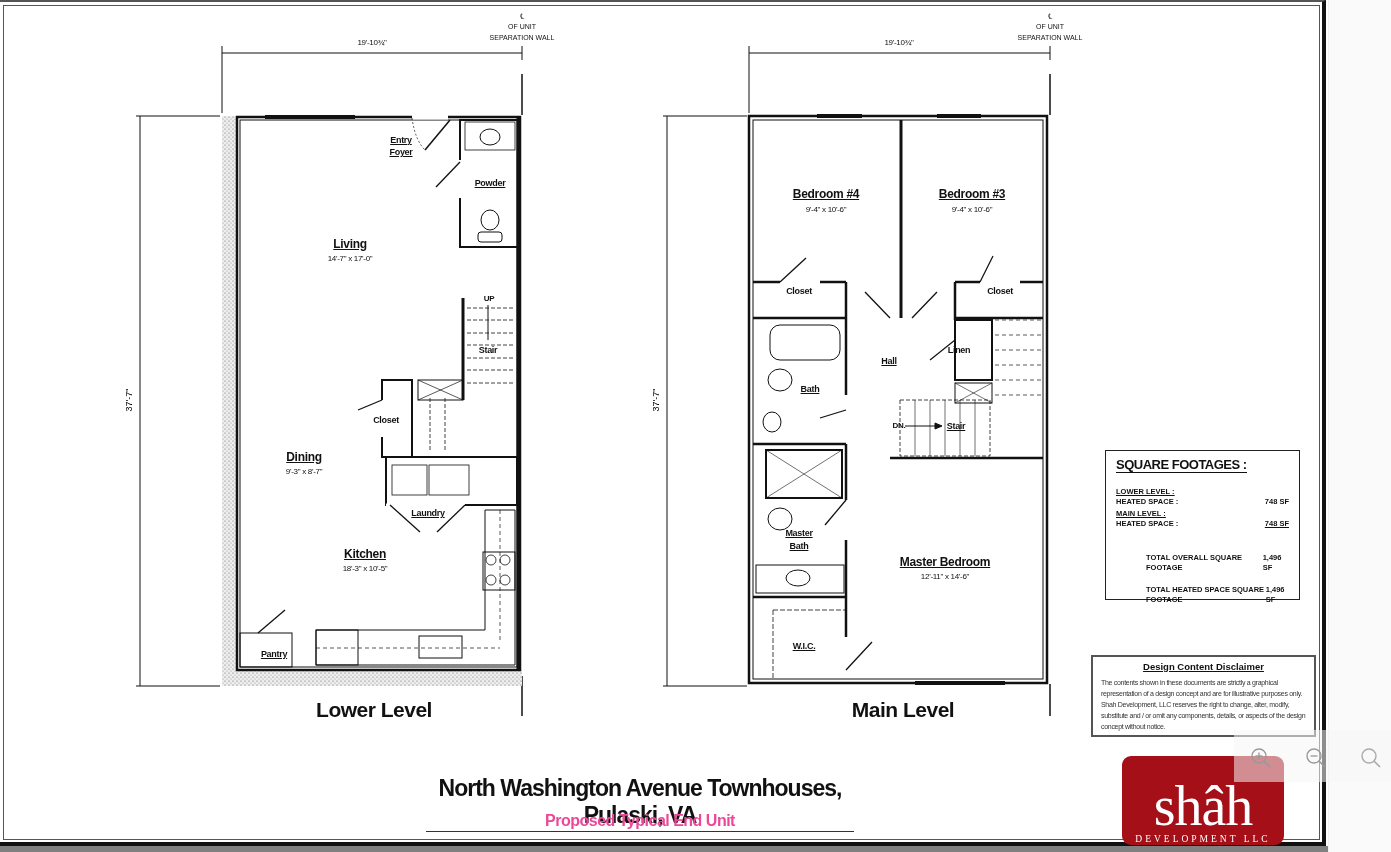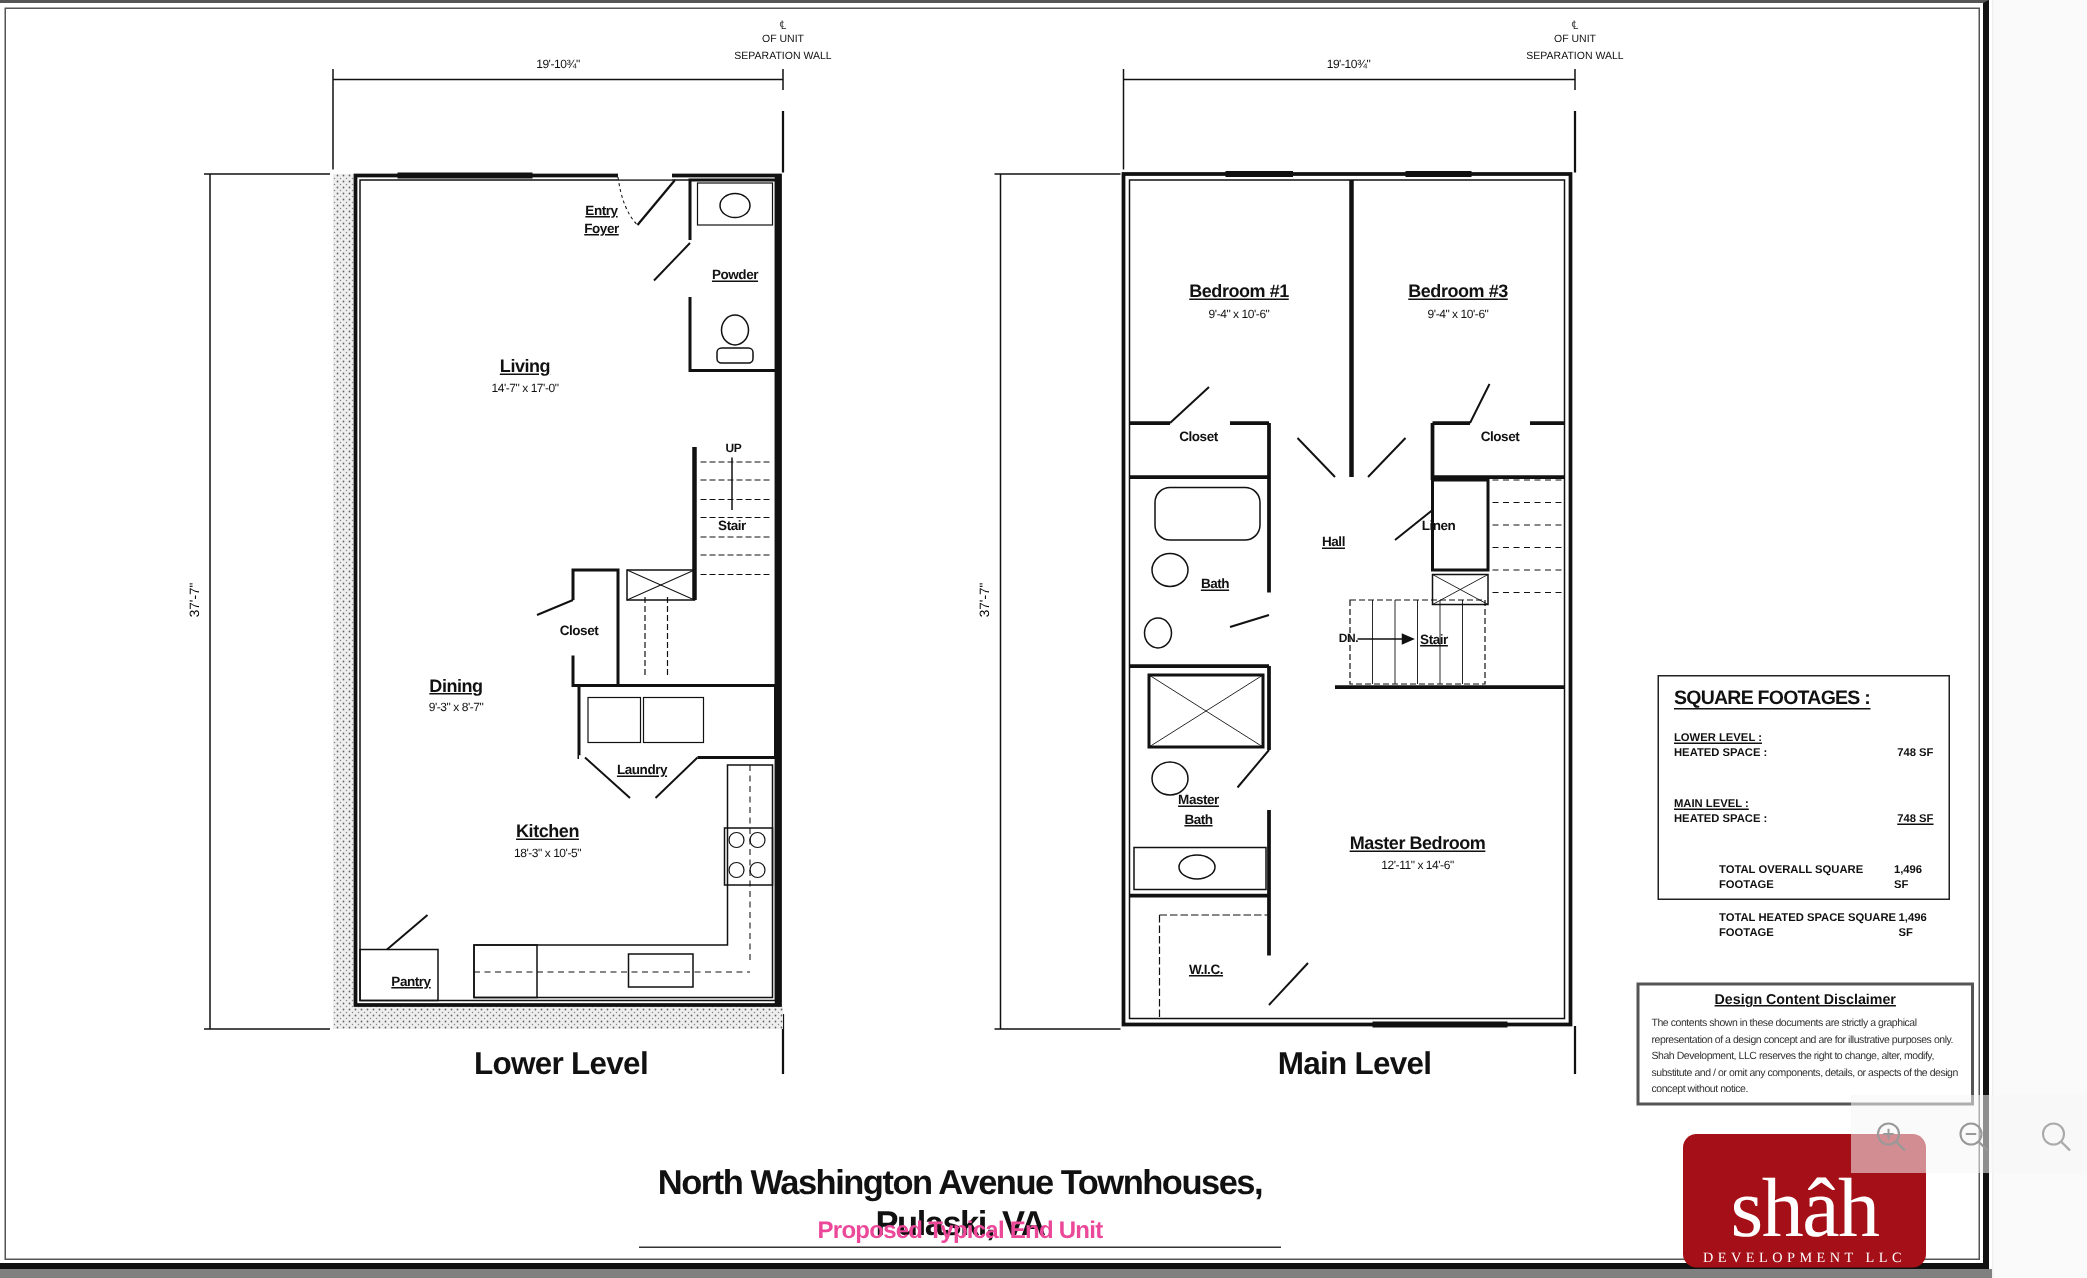--- a/index.html
+++ b/index.html
@@ -226,21 +226,21 @@
     <div class="lbl room" style="left:488px; top:345px; font-size:9px;">Stair</div>
     <div class="lbl room" style="left:386px; top:415px; font-size:9px;">Closet</div>
     <div class="lbl room u" style="left:304px; top:450px; font-size:12px;">Dining</div>
     <div class="lbl dim" style="left:304px; top:467px;">9'-3" x 8'-7"</div>
     <div class="lbl room u" style="left:428px; top:508px; font-size:9px;">Laundry</div>
     <div class="lbl room u" style="left:365px; top:547px; font-size:12px;">Kitchen</div>
     <div class="lbl dim" style="left:365px; top:564px;">18'-3" x 10'-5"</div>
     <div class="lbl room u" style="left:274px; top:649px; font-size:9px;">Pantry</div>
     <div class="lbl level-title" style="left:374px; top:698px;">Lower Level</div>
 
-    <div class="lbl room u" style="left:826px; top:187px; font-size:12px;">Bedroom #1</div>
+    <div class="lbl room u" style="left:826px; top:187px; font-size:12px;">Bedroom #4</div>
     <div class="lbl dim" style="left:826px; top:205px;">9'-4" x 10'-6"</div>
     <div class="lbl room u" style="left:972px; top:187px; font-size:12px;">Bedroom #3</div>
     <div class="lbl dim" style="left:972px; top:205px;">9'-4" x 10'-6"</div>
     <div class="lbl room" style="left:799px; top:286px; font-size:9px;">Closet</div>
     <div class="lbl room" style="left:1000px; top:286px; font-size:9px;">Closet</div>
     <div class="lbl room u" style="left:889px; top:356px; font-size:9px;">Hall</div>
     <div class="lbl room" style="left:959px; top:345px; font-size:9px;">Linen</div>
     <div class="lbl room u" style="left:810px; top:384px; font-size:9px;">Bath</div>
     <div class="lbl room" style="left:899px; top:421px; font-size:8px;">DN.</div>
     <div class="lbl room u" style="left:956px; top:421px; font-size:9px;">Stair</div>
@@ -254,21 +254,21 @@
     <div class="title-main">North Washington Avenue Townhouses, Pulaski, VA</div>
     <div class="title-sub">Proposed Typical End Unit</div>
 
     <div class="sq-box">
       <div class="sq-title">SQUARE FOOTAGES :</div>
       <div class="sq-lvl" style="margin-top:0">LOWER LEVEL :</div>
       <div class="sq-row">
         <span>HEATED SPACE :</span>
         <span>748 SF</span>
       </div>
-      <div class="sq-lvl" style="margin-top:24px">MAIN LEVEL :</div>
+      <div class="sq-lvl" style="margin-top:2px">MAIN LEVEL :</div>
       <div class="sq-row">
         <span>HEATED SPACE :</span>
         <span style="text-decoration:underline">748 SF</span>
       </div>
       <div class="sq-row total" style="margin-top:24px">
         <span>TOTAL OVERALL SQUARE FOOTAGE</span>
         <span>1,496 SF</span>
       </div>
       <div class="sq-row total" style="margin-top:12px">
         <span>TOTAL HEATED SPACE SQUARE FOOTAGE</span>

